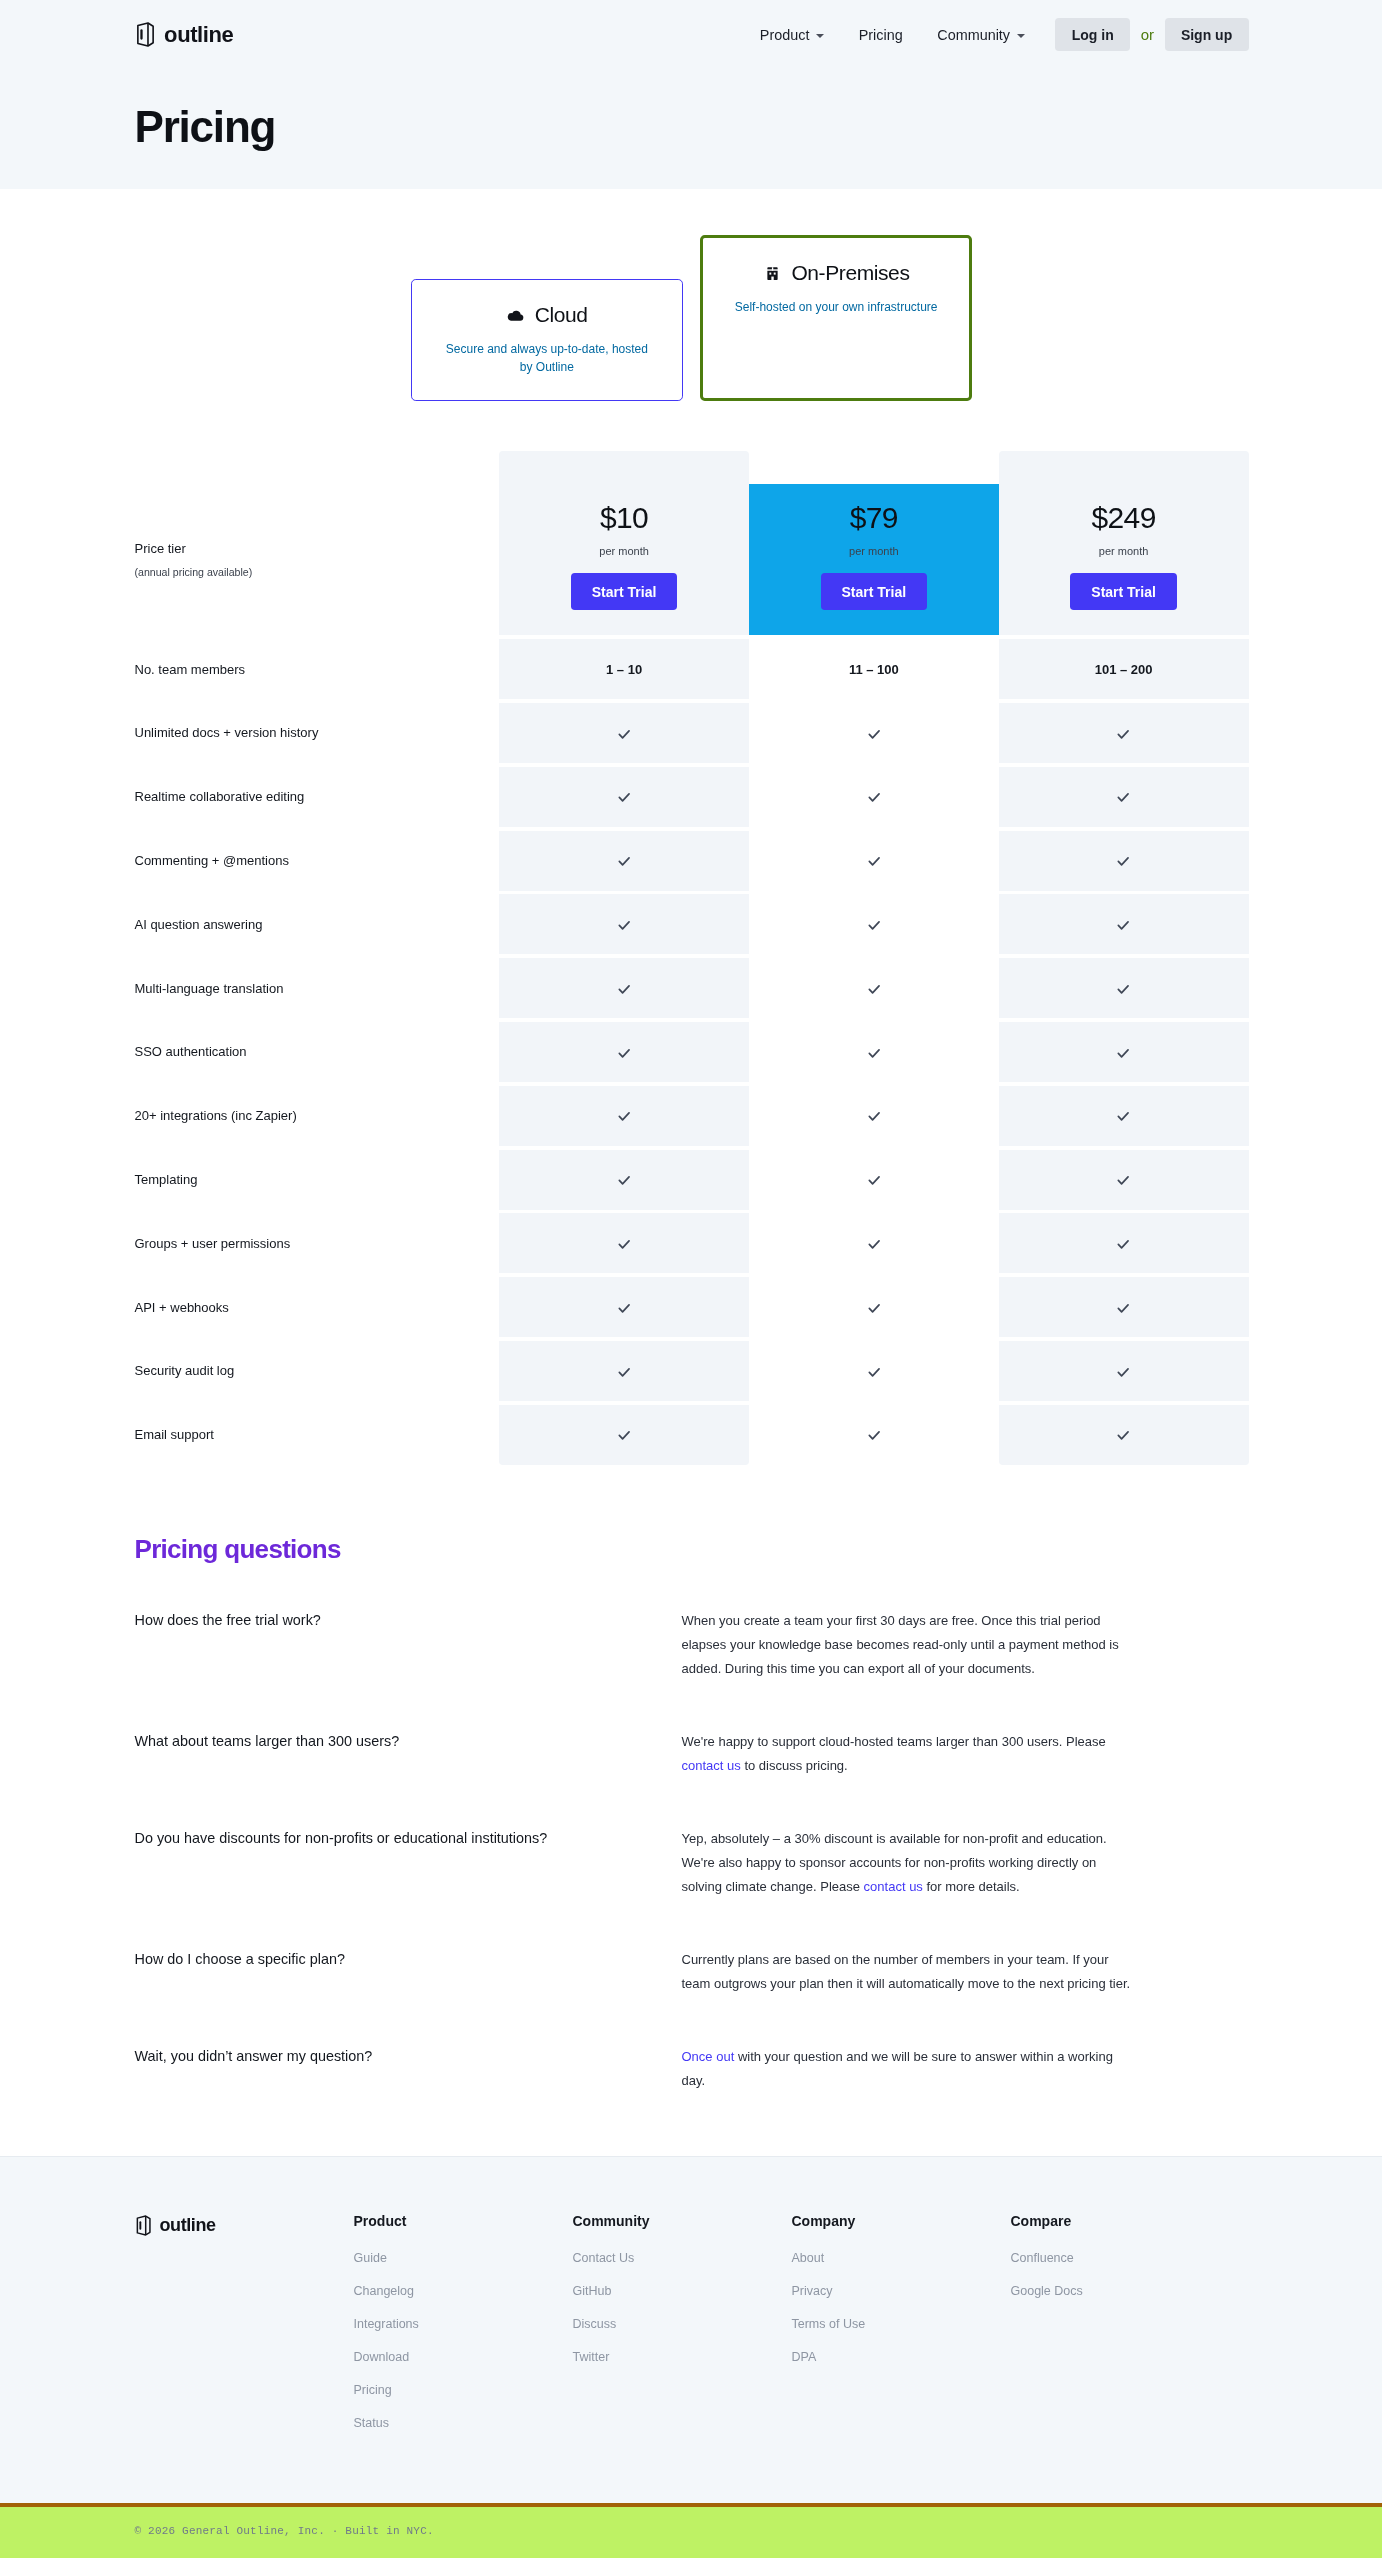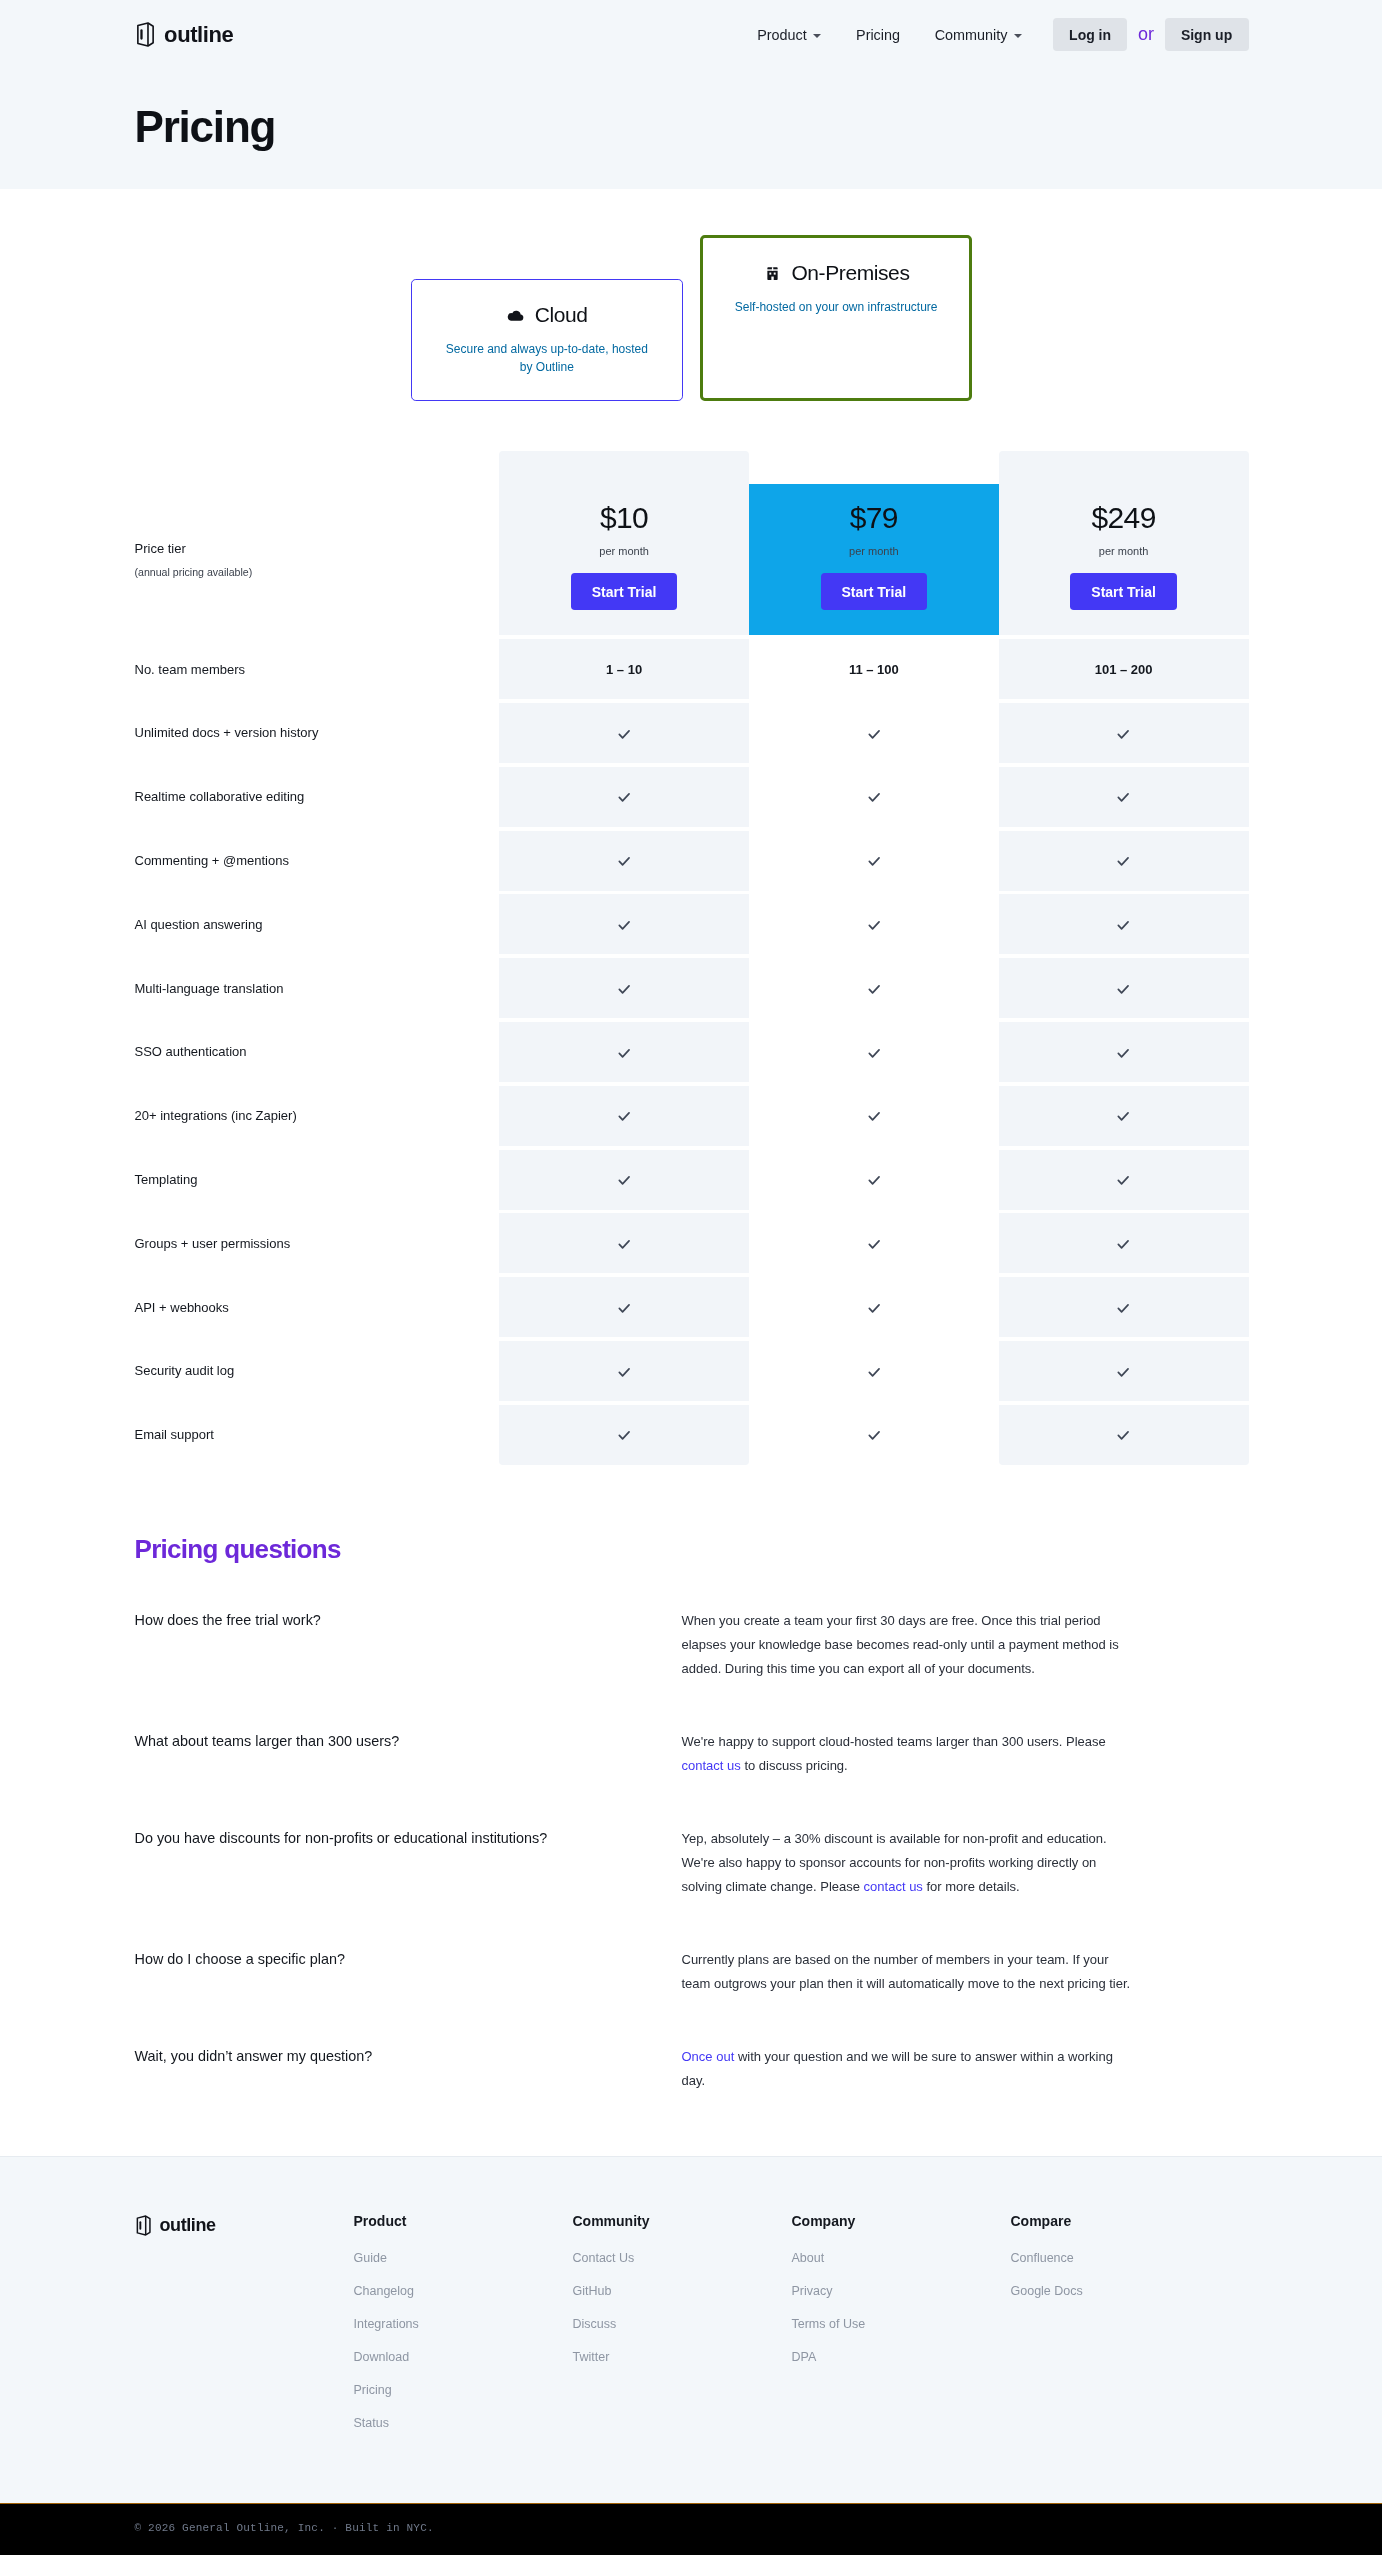--- a/index.html
+++ b/index.html
@@ -60,21 +60,21 @@
     background: #dfe3e8;
     border: none;
     border-radius: 3.8px;
     font-family: "Liberation Sans", sans-serif;
     font-size: 14px;
     font-weight: 700;
     color: #1b1f28;
     padding: 8.6px 16.3px;
     cursor: pointer;
   }
-  .or-text { font-size: 18px; color: #6d28d9; padding: 0 10.6px; }
+  .or-text { font-size: 15px; color: #4d7c0f; padding: 0 10.6px; }
 
   .hero-title {
     width: 1114px;
     margin: 0 auto;
     font-size: 44px;
     font-weight: 700;
     letter-spacing: -1.2px;
     color: #0e1116;
     padding-top: 33px;
   }
@@ -251,22 +251,22 @@
   }
   .fcol-link {
     display: block;
     font-size: 12.5px;
     color: #8e96a3;
     margin-bottom: 19px;
     cursor: pointer;
     text-decoration: none;
   }
   .copyright-bar {
-    border-top: 1px solid #a16207;
-    background: #000000;
+    border-top: 4px solid #a16207;
+    background: #bef264;
     padding: 17.3px 0 21px;
   }
   .copyright {
     width: 1114px;
     margin: 0 auto;
     font-family: "Liberation Mono", monospace;
     font-size: 11px;
     color: #70798a;
     letter-spacing: 0.2px;
   }

